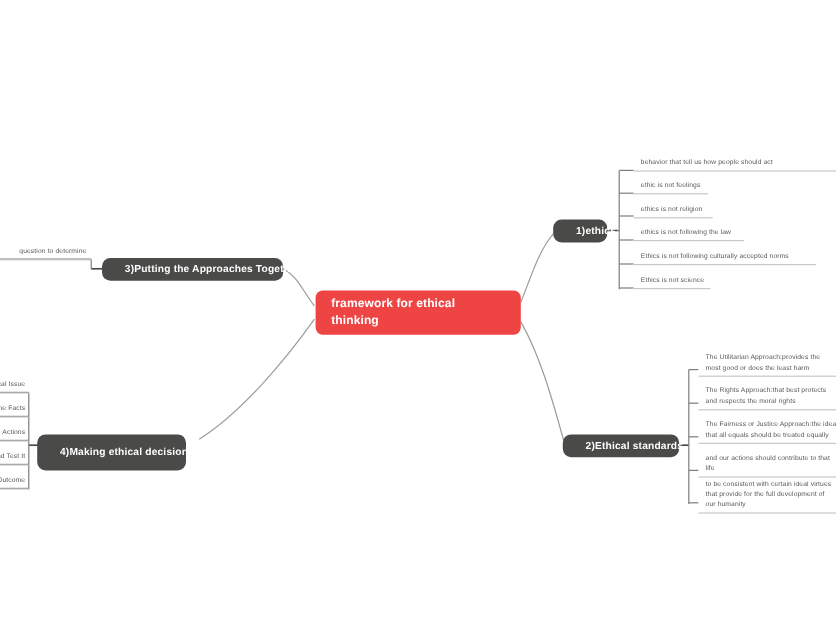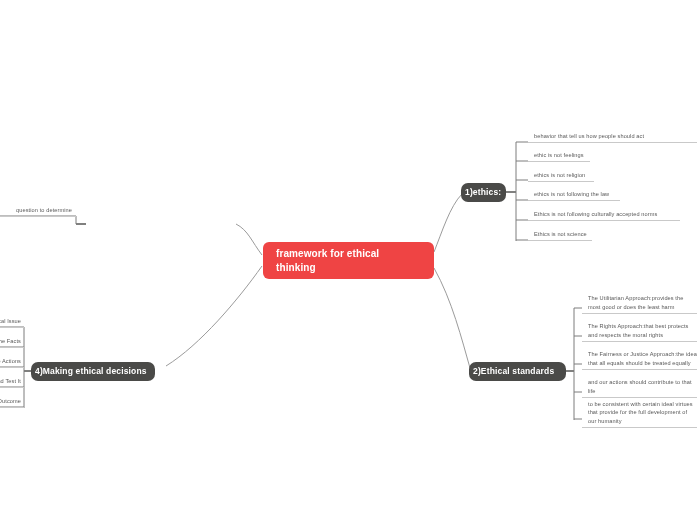--- a/index.html
+++ b/index.html
@@ -34,21 +34,21 @@
     position: absolute;
     box-sizing: border-box;
     border-radius: 7px;
     background: #4a4a48;
     color: #ffffff;
     font-weight: bold;
     font-size: 8.5px;
     letter-spacing: 0.15px;
     display: flex;
     align-items: center;
-    padding: 0 4px;
+    padding: 0 19px;
     white-space: nowrap;
     line-height: 1.15;
   }
   .node.root {
     background: #ef4444;
     border-radius: 6px;
     font-size: 10px;
     line-height: 1.35;
     white-space: normal;
     padding: 0 13px;
@@ -156,26 +156,29 @@
   <div class="leaf wrap" style="left:582px; top:350px; width:115px; height:20px;">
     <span class="txt">The Fairness or Justice Approach:the idea that all equals should be treated equally</span>
   </div>
   <div class="leaf wrap" style="left:582px; top:378px; width:115px; height:20px;">
     <span class="txt">The Common Good Approach:the notion that life in community is a good in itself and our actions should contribute to that life</span>
   </div>
   <div class="leaf wrap" style="left:582px; top:401px; width:115px; height:27px;">
     <span class="txt">The Virtue Approach:ethical actions ought to be consistent with certain ideal virtues that provide for the full development of our humanity</span>
   </div>
 
+  <div class="node" style="left:85px; top:215px; width:151px; height:19px;">
+    <span>3)Putting the Approaches Together</span>
+  </div>
 
   <div class="leaf" style="left:-40px; top:205px; width:116px; height:12px; padding-left:0; padding-right:4px; justify-content:flex-end;">
     <span class="txt">question to determine</span>
   </div>
 
-  <div class="node" style="left:31px; top:362px; width:124px; height:19px;">
+  <div class="node" style="left:31px; top:362px; width:124px; height:30px;">
     <span>4)Making ethical decisions</span>
   </div>
 
   <div class="leaf" style="left:-74px; top:316px; width:98px; height:12px; padding-left:0; padding-right:3px; justify-content:flex-end;">
     <span class="txt">Recognize an Ethical Issue</span>
   </div>
   <div class="leaf" style="left:-50px; top:336px; width:74px; height:12px; padding-left:0; padding-right:3px; justify-content:flex-end;">
     <span class="txt">Get the Facts</span>
   </div>
   <div class="leaf" style="left:-80px; top:356px; width:104px; height:12px; padding-left:0; padding-right:3px; justify-content:flex-end;">

